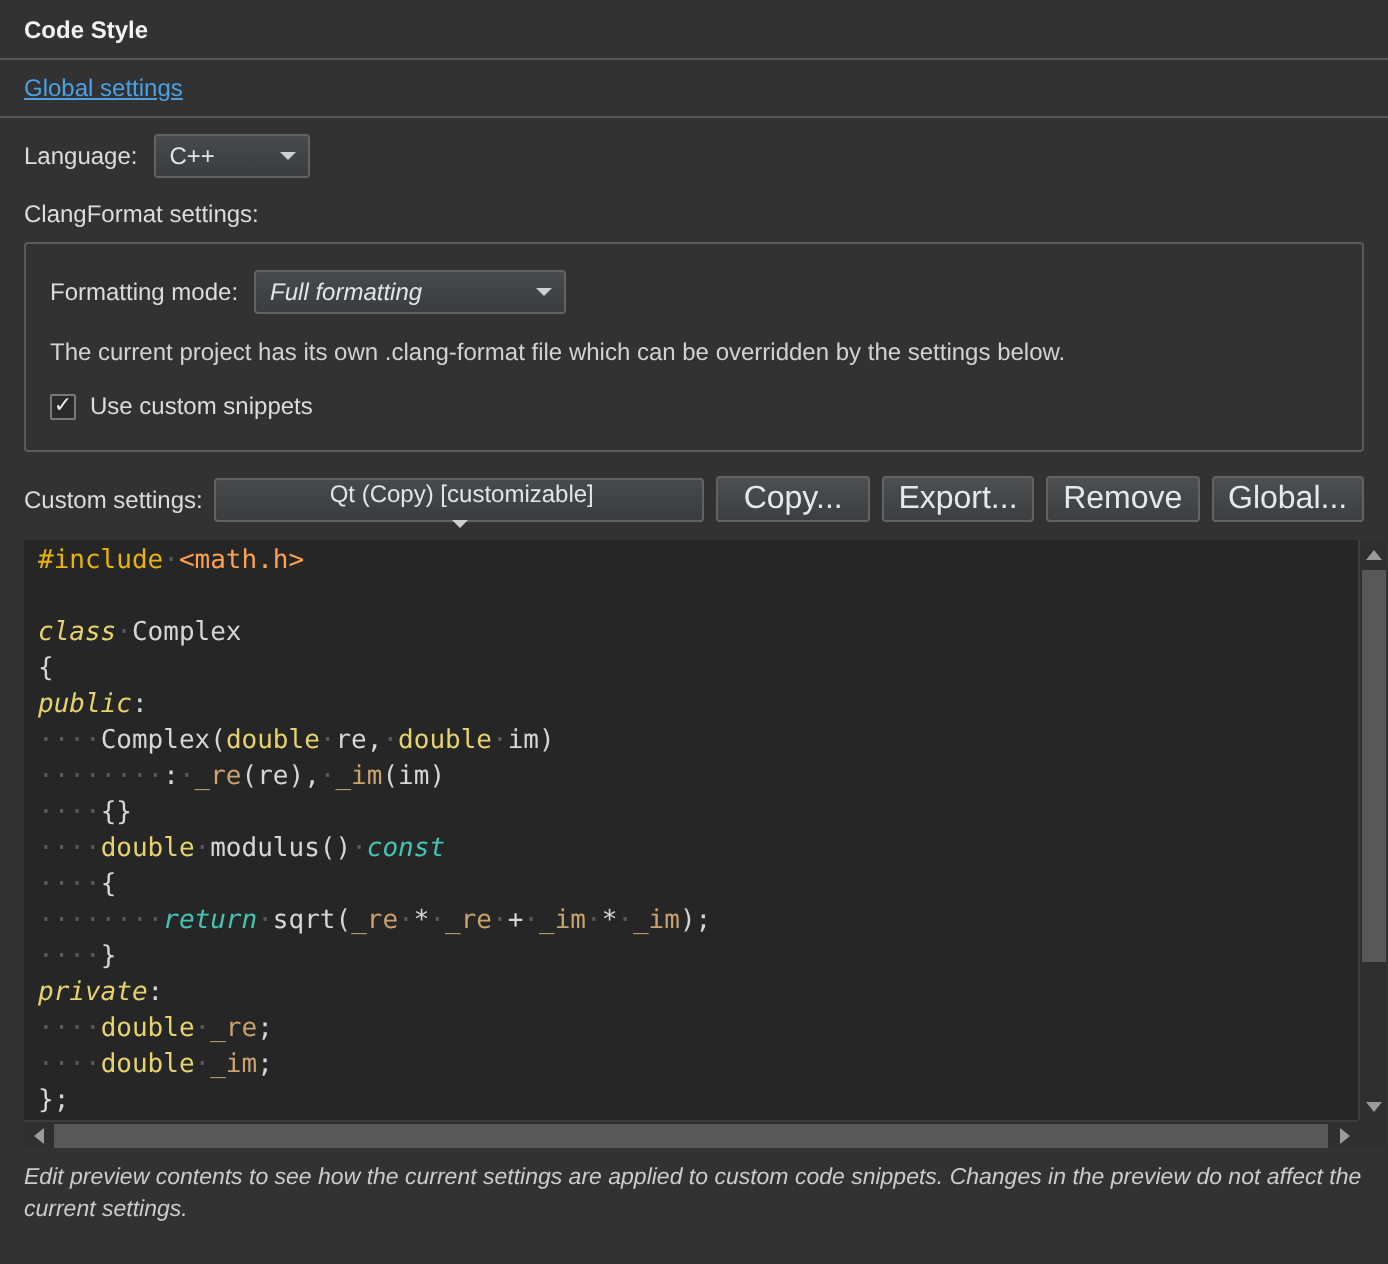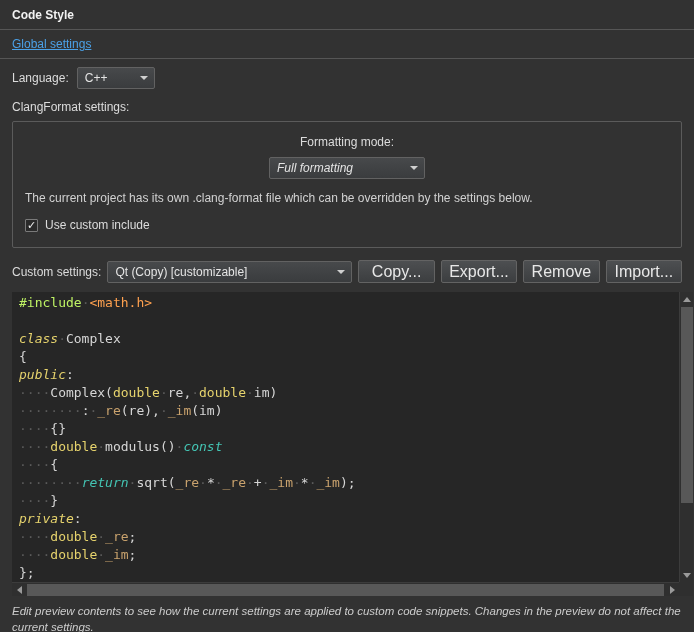--- a/index.html
+++ b/index.html
@@ -15,27 +15,27 @@
   .link { color: #4ba0e6; text-decoration: underline; cursor: pointer; }
   .row { display: flex; align-items: center; padding: 8px 12px; gap: 8px; text-align: center; }
   .combo {
     height: 22px; display: inline-flex; align-items: center; justify-content: space-between;
     background: linear-gradient(#47494b, #3a3c3e); border: 1px solid #626262; border-radius: 2px;
     padding: 0 5px 0 7px; color: #e4e4e4; gap: 6px; cursor: pointer; flex: none;
   }
   .combo-arrow { width: 0; height: 0; border-left: 4px solid transparent; border-right: 4px solid transparent; border-top: 4px solid #cfcfcf; margin-right: 1px; }
   .combo.lang { width: 78px; }
   .combo.mode { width: 156px; font-style: italic; }
-  .combo.custom { width: 245px; }
+  .combo.custom { width: 245px; flex-direction: column; }
   .section-label { padding: 3px 12px 0; }
   .groupbox { margin: 7px 12px 0; border: 1px solid #5b5b5b; border-radius: 2px; padding: 12px 12px 4px; }
   .check-row { display: flex; align-items: center; gap: 7px; padding: 1px 0; margin-bottom: 10px; cursor: default; }
   .checkbox { width: 13px; height: 13px; border: 1px solid #7a7a7a; background: #2a2a2a; border-radius: 1px; display: flex; align-items: center; justify-content: center; flex: none; }
   .checkbox.checked::after { content: "\2713"; color: #efefef; font-size: 11px; line-height: 1; }
-  .mode-row { display: flex; align-items: center; gap: 8px; margin: 1px 0 12px; flex-direction: column; }
+  .mode-row { display: flex; align-items: center; gap: 8px; margin: 1px 0 12px; }
   .note { margin: 2px 0 12px; color: #d2d2d2; }
   .custom-row { display: flex; align-items: center; gap: 6px; padding: 12px 12px 9px; }
   .btn {
     flex: 1; height: 23px; background: linear-gradient(#4d4f51, #3c3e40);
     border: 1px solid #636363; border-radius: 2px; color: #e8e8e8; font-size: 16px;
     font-family: inherit; cursor: pointer;
   }
   .editor { position: relative; margin-left: 12px; width: 681px; height: 304px; background: #262626; overflow: hidden; }
   .code {
     position: absolute; left: 7px; top: 2px; right: 16px; bottom: 15px; overflow: hidden;
@@ -51,21 +51,21 @@
   .tri-up { width: 0; height: 0; border-left: 4px solid transparent; border-right: 4px solid transparent; border-bottom: 5px solid #9a9a9a; }
   .tri-down { width: 0; height: 0; border-left: 4px solid transparent; border-right: 4px solid transparent; border-top: 5px solid #9a9a9a; }
   .tri-left { width: 0; height: 0; border-top: 4px solid transparent; border-bottom: 4px solid transparent; border-right: 5px solid #9a9a9a; }
   .tri-right { width: 0; height: 0; border-top: 4px solid transparent; border-bottom: 4px solid transparent; border-left: 5px solid #9a9a9a; }
   .vthumb { position: absolute; left: 1px; width: 12px; top: 15px; height: 196px; background: #585858; cursor: pointer; }
   .hscroll { position: absolute; left: 0; right: 14px; bottom: 0; height: 14px; background: #2f2f2f; border-top: 1px solid #3c3c3c; }
   .hthumb { position: absolute; top: 1px; height: 12px; left: 15px; right: 15px; background: #585858; cursor: pointer; }
   .corner { position: absolute; right: 0; bottom: 0; width: 14px; height: 14px; background: #2f2f2f; }
   .footer { margin: 8px 12px 0; font-style: italic; font-size: 11.5px; color: #cccccc; line-height: 1.35; }
 </style>
-<style>.tk-pp{color:#bef264}
+<style>.tk-pp{color:#eab308}
 .tk-inc{color:#ffa14f}
 .tk-kw{color:#e6d36d}
 .tk-type{color:#e6d36d}
 .tk-kw2{color:#44c5b4}
 .tk-mem{color:#c9a26d}
 .tk-ws{color:#5a5a5a}
 .tk-plain{color:#d6d6d6}</style></head>
 <body>
 
 <div class="root">
@@ -95,34 +95,34 @@
       <div class="combo mode">
         <span>Full formatting</span>
         <span class="combo-arrow"></span>
       </div>
     </div>
 
     <div class="note">The current project has its own .clang-format file which can be overridden by the settings below.</div>
 
     <div class="check-row">
       <span class="checkbox checked"></span>
-      <span class="label">Use custom include</span>
+      <span class="label">Use custom snippets</span>
     </div>
   </div>
 
   <div class="custom-row">
     <span class="label">Custom settings:</span>
     <div class="combo custom">
       <span>Qt (Copy) [customizable]</span>
       <span class="combo-arrow"></span>
     </div>
     <button class="btn">Copy...</button>
     <button class="btn">Export...</button>
     <button class="btn">Remove</button>
-    <button class="btn">Import...</button>
+    <button class="btn">Global...</button>
   </div>
 
   <div class="editor">
     <div class="code"><div class="code-line"><span class="tk-pp">#include</span><span class="tk-ws">·</span><span class="tk-inc">&lt;math.h&gt;</span></div><div class="code-line">&nbsp;</div><div class="code-line"><span class="tk-kw">class</span><span class="tk-ws">·</span><span class="tk-plain">Complex</span></div><div class="code-line"><span class="tk-plain">{</span></div><div class="code-line"><span class="tk-kw">public</span><span class="tk-plain">:</span></div><div class="code-line"><span class="tk-ws">····</span><span class="tk-plain">Complex(</span><span class="tk-type">double</span><span class="tk-ws">·</span><span class="tk-plain">re,</span><span class="tk-ws">·</span><span class="tk-type">double</span><span class="tk-ws">·</span><span class="tk-plain">im)</span></div><div class="code-line"><span class="tk-ws">········</span><span class="tk-plain">:</span><span class="tk-ws">·</span><span class="tk-mem">_re</span><span class="tk-plain">(re),</span><span class="tk-ws">·</span><span class="tk-mem">_im</span><span class="tk-plain">(im)</span></div><div class="code-line"><span class="tk-ws">····</span><span class="tk-plain">{}</span></div><div class="code-line"><span class="tk-ws">····</span><span class="tk-type">double</span><span class="tk-ws">·</span><span class="tk-plain">modulus()</span><span class="tk-ws">·</span><span class="tk-kw2">const</span></div><div class="code-line"><span class="tk-ws">····</span><span class="tk-plain">{</span></div><div class="code-line"><span class="tk-ws">········</span><span class="tk-kw2">return</span><span class="tk-ws">·</span><span class="tk-plain">sqrt(</span><span class="tk-mem">_re</span><span class="tk-ws">·</span><span class="tk-plain">*</span><span class="tk-ws">·</span><span class="tk-mem">_re</span><span class="tk-ws">·</span><span class="tk-plain">+</span><span class="tk-ws">·</span><span class="tk-mem">_im</span><span class="tk-ws">·</span><span class="tk-plain">*</span><span class="tk-ws">·</span><span class="tk-mem">_im</span><span class="tk-plain">);</span></div><div class="code-line"><span class="tk-ws">····</span><span class="tk-plain">}</span></div><div class="code-line"><span class="tk-kw">private</span><span class="tk-plain">:</span></div><div class="code-line"><span class="tk-ws">····</span><span class="tk-type">double</span><span class="tk-ws">·</span><span class="tk-mem">_re</span><span class="tk-plain">;</span></div><div class="code-line"><span class="tk-ws">····</span><span class="tk-type">double</span><span class="tk-ws">·</span><span class="tk-mem">_im</span><span class="tk-plain">;</span></div><div class="code-line"><span class="tk-plain">};</span></div></div>
 
     <div class="vscroll">
       <div class="arrow up">
           <span class="tri-up"></span>
         </div>
       <div class="vthumb"></div>

